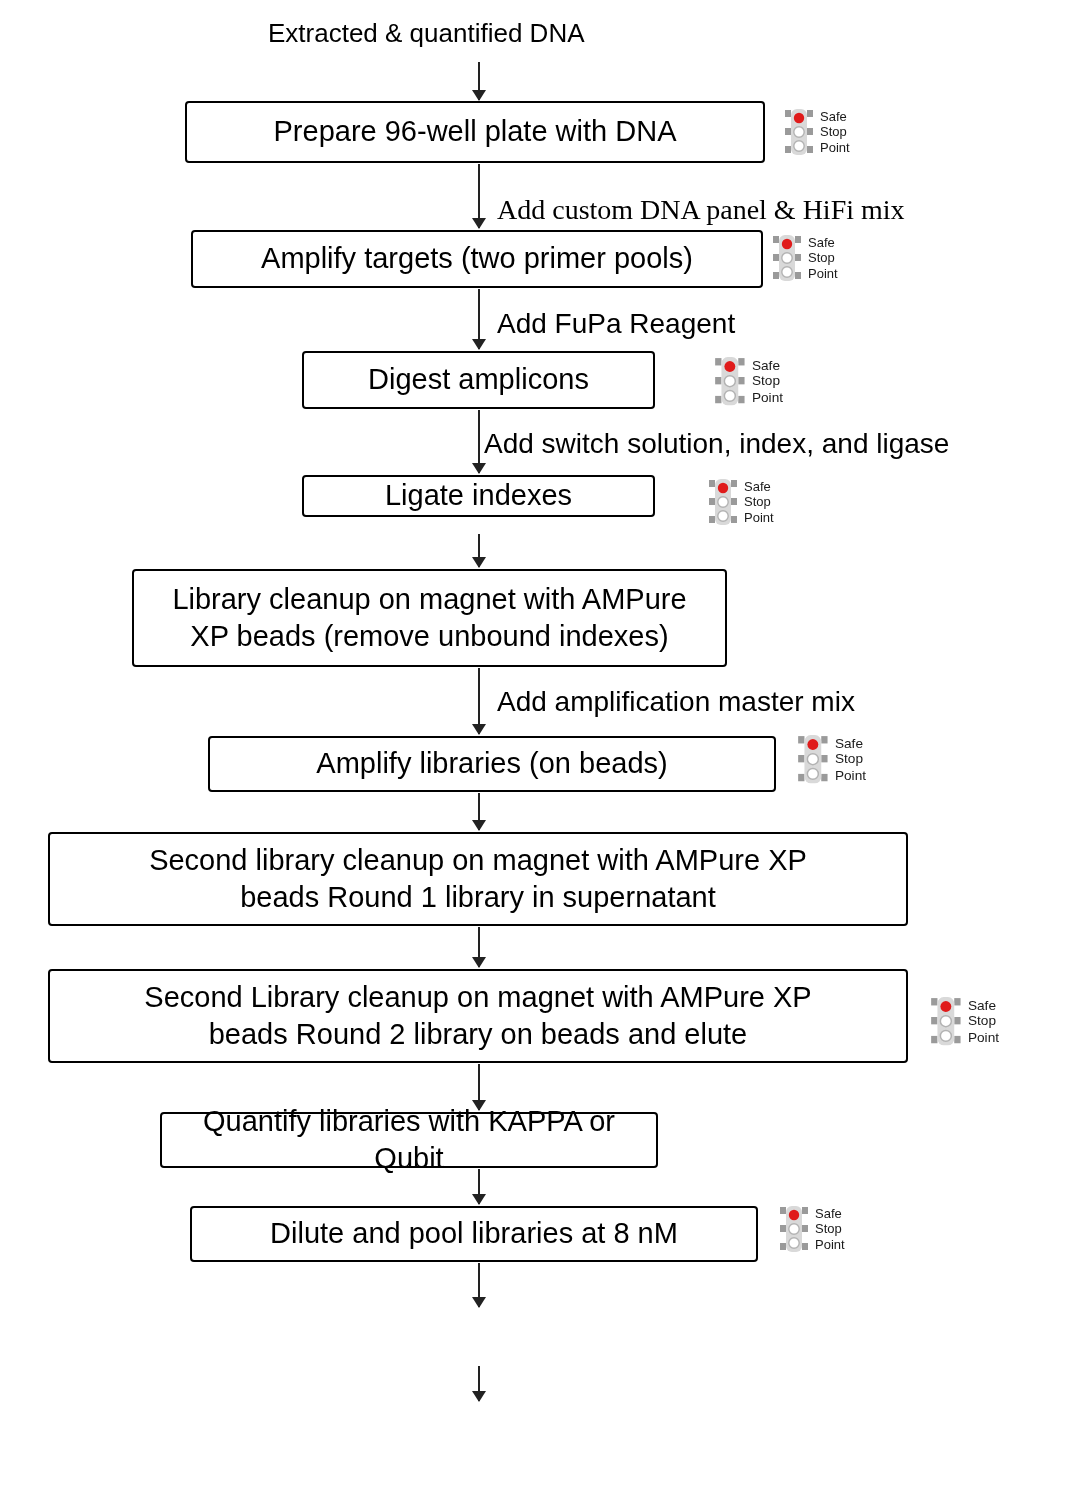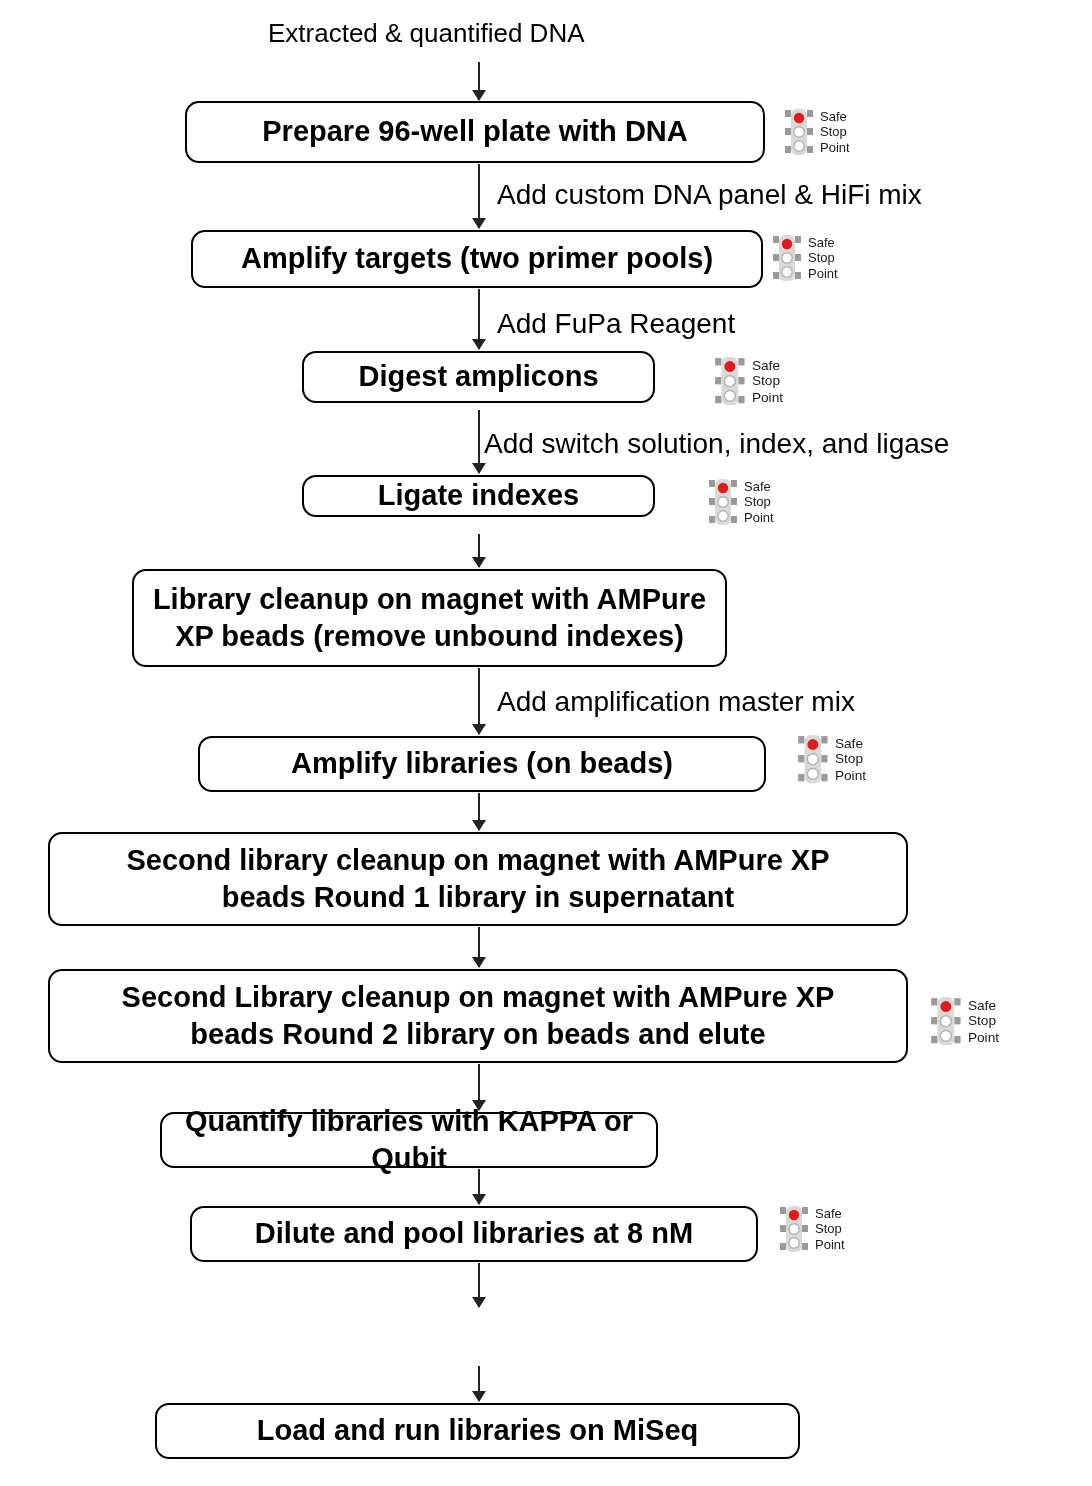--- a/index.html
+++ b/index.html
@@ -17,30 +17,29 @@
   }
   #flow {
     position: relative;
     width: 1092px;
     height: 1486px;
   }
   .node {
     position: absolute;
     box-sizing: border-box;
     border: 2px solid #000000;
-    border-radius: 14px;
+    border-radius: 4px;
     background: #ffffff;
     display: flex;
     align-items: center;
     justify-content: center;
     text-align: center;
     line-height: 1.28;
     font-size: 29px;
     padding: 4px 18px;
-    font-weight: bold;
   }
   .node .node-text {
     display: block;
     white-space: pre-line;
   }
   .start-label {
     position: absolute;
     font-size: 26px;
     white-space: nowrap;
   }
@@ -93,21 +92,21 @@
     <div class="arrow" style="left: 478px; top: 289px; height: 60px;"></div>
     <div class="arrow" style="left: 478px; top: 410px; height: 63px;"></div>
     <div class="arrow" style="left: 478px; top: 534px; height: 33px;"></div>
     <div class="arrow" style="left: 478px; top: 668px; height: 66px;"></div>
     <div class="arrow" style="left: 478px; top: 793px; height: 37px;"></div>
     <div class="arrow" style="left: 478px; top: 927px; height: 40px;"></div>
     <div class="arrow" style="left: 478px; top: 1064px; height: 46px;"></div>
     <div class="arrow" style="left: 478px; top: 1169px; height: 35px;"></div>
     <div class="arrow" style="left: 478px; top: 1263px; height: 44px;"></div>
     <div class="arrow" style="left: 478px; top: 1366px; height: 35px;"></div>
-    <div class="edge-label" style="left: 497px; top: 179px;">Add custom DNA panel &amp; HiFi mix</div>
+    <div class="edge-label" style="left: 497px; top: 194px; font-family: Liberation Serif, serif;">Add custom DNA panel &amp; HiFi mix</div>
     <div class="edge-label" style="left: 497px; top: 308px;">Add FuPa Reagent</div>
     <div class="edge-label" style="left: 484px; top: 428px;">Add switch solution, index, and ligase</div>
     <div class="edge-label" style="left: 497px; top: 686px;">Add amplification master mix</div>
     <div class="node" style="left: 185px; top: 101px; width: 580px; height: 62px;">
       <span class="node-text">Prepare 96-well plate with DNA</span>
     </div>
     <div class="stop-point" style="left: 782px; top: 108px; transform: scale(1); transform-origin: left top;">
       <span>
         <svg class="light-svg" width="34" height="48" viewBox="0 0 34 48" xmlns="http://www.w3.org/2000/svg">
           <rect x="3" y="2" width="6" height="7" fill="#9a9a9a"></rect>
@@ -145,21 +144,21 @@
           <circle cx="17" cy="24" r="5.2" fill="#ffffff" stroke="#b3b3b3" stroke-width="1.4"></circle>
           <circle cx="17" cy="38" r="5.2" fill="#ffffff" stroke="#b3b3b3" stroke-width="1.4"></circle>
         </svg>
       </span>
       <span class="stop-words">
         <span>Safe</span>
         <span>Stop</span>
         <span>Point</span>
       </span>
     </div>
-    <div class="node" style="left: 302px; top: 351px; width: 353px; height: 52px;">
+    <div class="node" style="left: 302px; top: 351px; width: 353px; height: 58px;">
       <span class="node-text">Digest amplicons</span>
     </div>
     <div class="stop-point" style="left: 712px; top: 356px; transform: scale(1.05); transform-origin: left top;">
       <span>
         <svg class="light-svg" width="34" height="48" viewBox="0 0 34 48" xmlns="http://www.w3.org/2000/svg">
           <rect x="3" y="2" width="6" height="7" fill="#9a9a9a"></rect>
           <rect x="25" y="2" width="6" height="7" fill="#9a9a9a"></rect>
           <rect x="3" y="20" width="6" height="7" fill="#9a9a9a"></rect>
           <rect x="25" y="20" width="6" height="7" fill="#9a9a9a"></rect>
           <rect x="3" y="38" width="6" height="7" fill="#9a9a9a"></rect>
@@ -197,21 +196,21 @@
       <span class="stop-words">
         <span>Safe</span>
         <span>Stop</span>
         <span>Point</span>
       </span>
     </div>
     <div class="node" style="left: 132px; top: 569px; width: 595px; height: 98px;">
       <span class="node-text">Library cleanup on magnet with AMPure
 XP beads (remove unbound indexes)</span>
     </div>
-    <div class="node" style="left: 198px; top: 736px; width: 568px; height: 56px; text-align: right;">
+    <div class="node" style="left: 208px; top: 736px; width: 568px; height: 56px; text-align: right;">
       <span class="node-text">Amplify libraries (on beads)</span>
     </div>
     <div class="stop-point" style="left: 795px; top: 734px; transform: scale(1.05); transform-origin: left top;">
       <span>
         <svg class="light-svg" width="34" height="48" viewBox="0 0 34 48" xmlns="http://www.w3.org/2000/svg">
           <rect x="3" y="2" width="6" height="7" fill="#9a9a9a"></rect>
           <rect x="25" y="2" width="6" height="7" fill="#9a9a9a"></rect>
           <rect x="3" y="20" width="6" height="7" fill="#9a9a9a"></rect>
           <rect x="25" y="20" width="6" height="7" fill="#9a9a9a"></rect>
           <rect x="3" y="38" width="6" height="7" fill="#9a9a9a"></rect>
@@ -277,16 +276,13 @@
           <circle cx="17" cy="24" r="5.2" fill="#ffffff" stroke="#b3b3b3" stroke-width="1.4"></circle>
           <circle cx="17" cy="38" r="5.2" fill="#ffffff" stroke="#b3b3b3" stroke-width="1.4"></circle>
         </svg>
       </span>
       <span class="stop-words">
         <span>Safe</span>
         <span>Stop</span>
         <span>Point</span>
       </span>
     </div>
-    <div class="node" style="left: 155px; top: 1403px; width: 645px; height: 56px;">
-      <span class="node-text">Load and run libraries on MiSeq</span>
-    </div>
   </div>
 
 </body></html>

